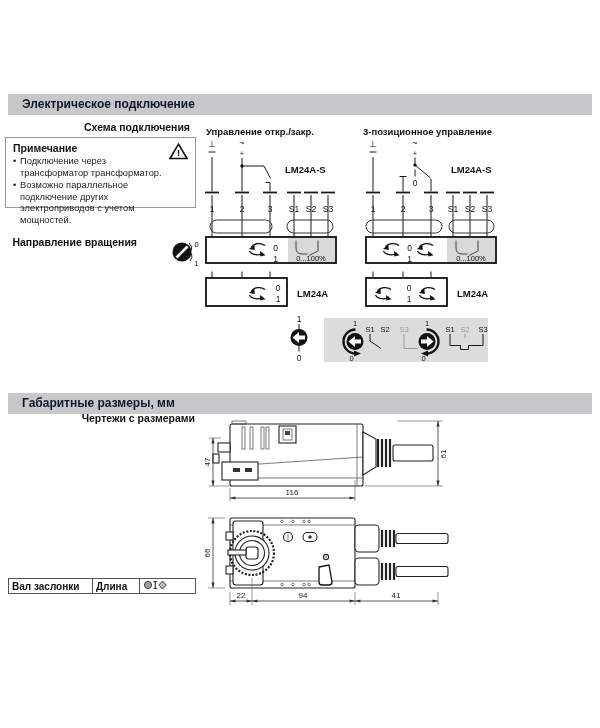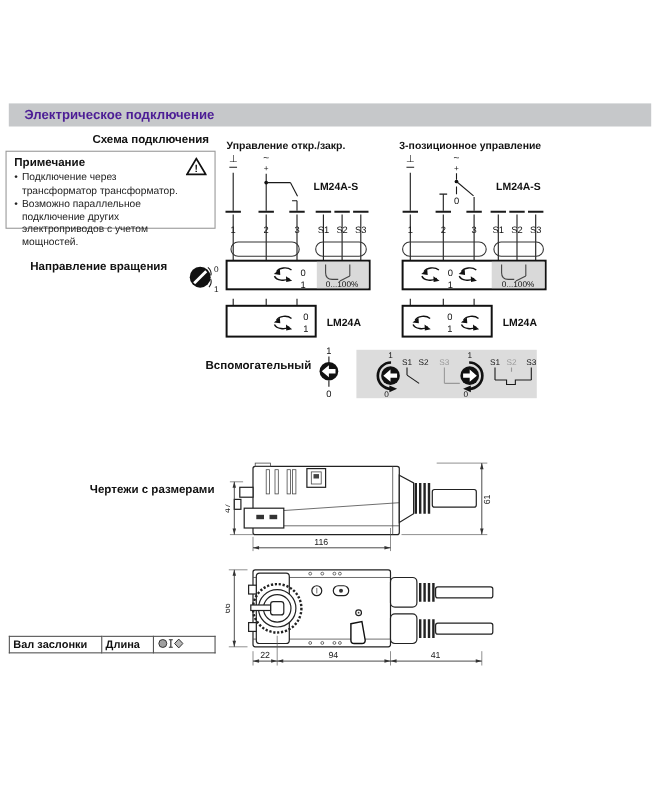--- a/index.html
+++ b/index.html
@@ -1,18 +1,18 @@
 <!DOCTYPE html>
 <html><head>
 <meta charset="utf-8">
 <style>
   html,body { margin:0; padding:0; background:#fff; }
   .page { position:relative; width:600px; height:728px; background:#fff; overflow:hidden;
           font-family:"Liberation Sans", sans-serif; color:#111; }
-  .bar { position:absolute; left:8px; width:584px; height:21px; background:#c6c8ca; color:#4c1d95;
+  .bar { position:absolute; left:8px; width:584px; height:21px; background:#c6c8ca; color:#0f172a;
          font-size:12px; font-weight:bold; line-height:21px; padding-left:14px; box-sizing:border-box; }
   .sublabel { position:absolute; left:0; text-align:right; font-weight:bold; font-size:10.5px; color:#111; }
   .notebox { position:absolute; left:5px; top:137px; width:191px; height:71px; border:1px solid #999;
              box-sizing:border-box; padding:4px 19px 4px 7px; }
   .nb-title { font-size:10.5px; font-weight:bold; margin-bottom:2px; }
   .nb-item { display:flex; font-size:9.3px; line-height:11.5px; color:#222; margin-top:1px; width:162px; }
   .nb-item .dot { width:7px; flex:none; }
   .warn { position:absolute; top:5px; right:7px; }
   svg { font-family:"Liberation Sans", sans-serif; }
   svg text { fill:#111; }
@@ -61,24 +61,23 @@
     <div class="nb-item">
       <span class="dot">•</span>
       <span>Подключение через трансформатор трансформатор.</span>
     </div>
     <div class="nb-item">
       <span class="dot">•</span>
       <span>Возможно параллельное подключение других электроприводов с учетом мощностей.</span>
     </div>
   </div>
 
-  <div class="sublabel" style="top:236px; width:137px;padding-left:15px;">Направление вращения</div>
+  <div class="sublabel" style="top:236px; width:137px;">Направление вращения</div>
 
   <div class="sublabel" style="top:326px; width:283px; line-height:12.5px;">
-    <div>Вспомогательный</div>
   </div>
 
   <svg style="position:absolute; left:160px; top:124px;" width="340" height="250" viewBox="0 0 340 250">
     <defs>
       <g id="rotpair">
         <path d="M3.5,6.5 A 8,5.5 0 0 1 17,5" fill="none" stroke="#111" stroke-width="1.3"></path>
         <polygon points="1,8.6 6.4,4.1 6.8,9.4" fill="#111"></polygon>
         <path d="M1.5,10.5 A 8,5.5 0 0 0 15,12.5" fill="none" stroke="#111" stroke-width="1.3"></path>
         <polygon points="17.6,14.8 12,10.6 12.2,15.9" fill="#111"></polygon>
       </g>
@@ -252,22 +251,25 @@
         <text class="ts grt" x="305" y="207.5" text-anchor="middle">S2</text>
         <text class="ts" x="323" y="207.5" text-anchor="middle">S3</text>
         <line class="w1" x1="290" y1="210" x2="290" y2="221.5"></line>
         <path class="w1" d="M290,221.5 H300.5 V225.5 H308.5 V221.5 H323"></path>
         <line class="w1" x1="323" y1="210" x2="323" y2="221.5"></line>
         <line class="gr" x1="305" y1="210" x2="305" y2="214"></line>
       </g>
     </g>
   </svg>
 
-
-  <div class="sublabel" style="top:439px; width:195px;">Чертежи с размерами</div>
+  <div class="bar" style="top:393px;">
+    <span>Габаритные размеры, мм</span>
+  </div>
+
+  <div class="sublabel" style="top:412px; width:195px;">Чертежи с размерами</div>
 
   <svg style="position:absolute; left:205px; top:420px;" width="245" height="85" viewBox="0 0 245 85">
     <g>
       <rect class="body" x="25" y="4" width="133" height="62" rx="2"></rect>
       <rect class="thin" x="27" y="1" width="14" height="3"></rect>
       <line class="thin" x1="25" y1="46" x2="158" y2="37"></line>
       <line class="thin" x1="25" y1="58" x2="158" y2="58"></line>
       <rect class="thin" x="37" y="7" width="3" height="22"></rect>
       <rect class="thin" x="45" y="7" width="3" height="22"></rect>
       <rect class="thin" x="56" y="7" width="3" height="22"></rect>

